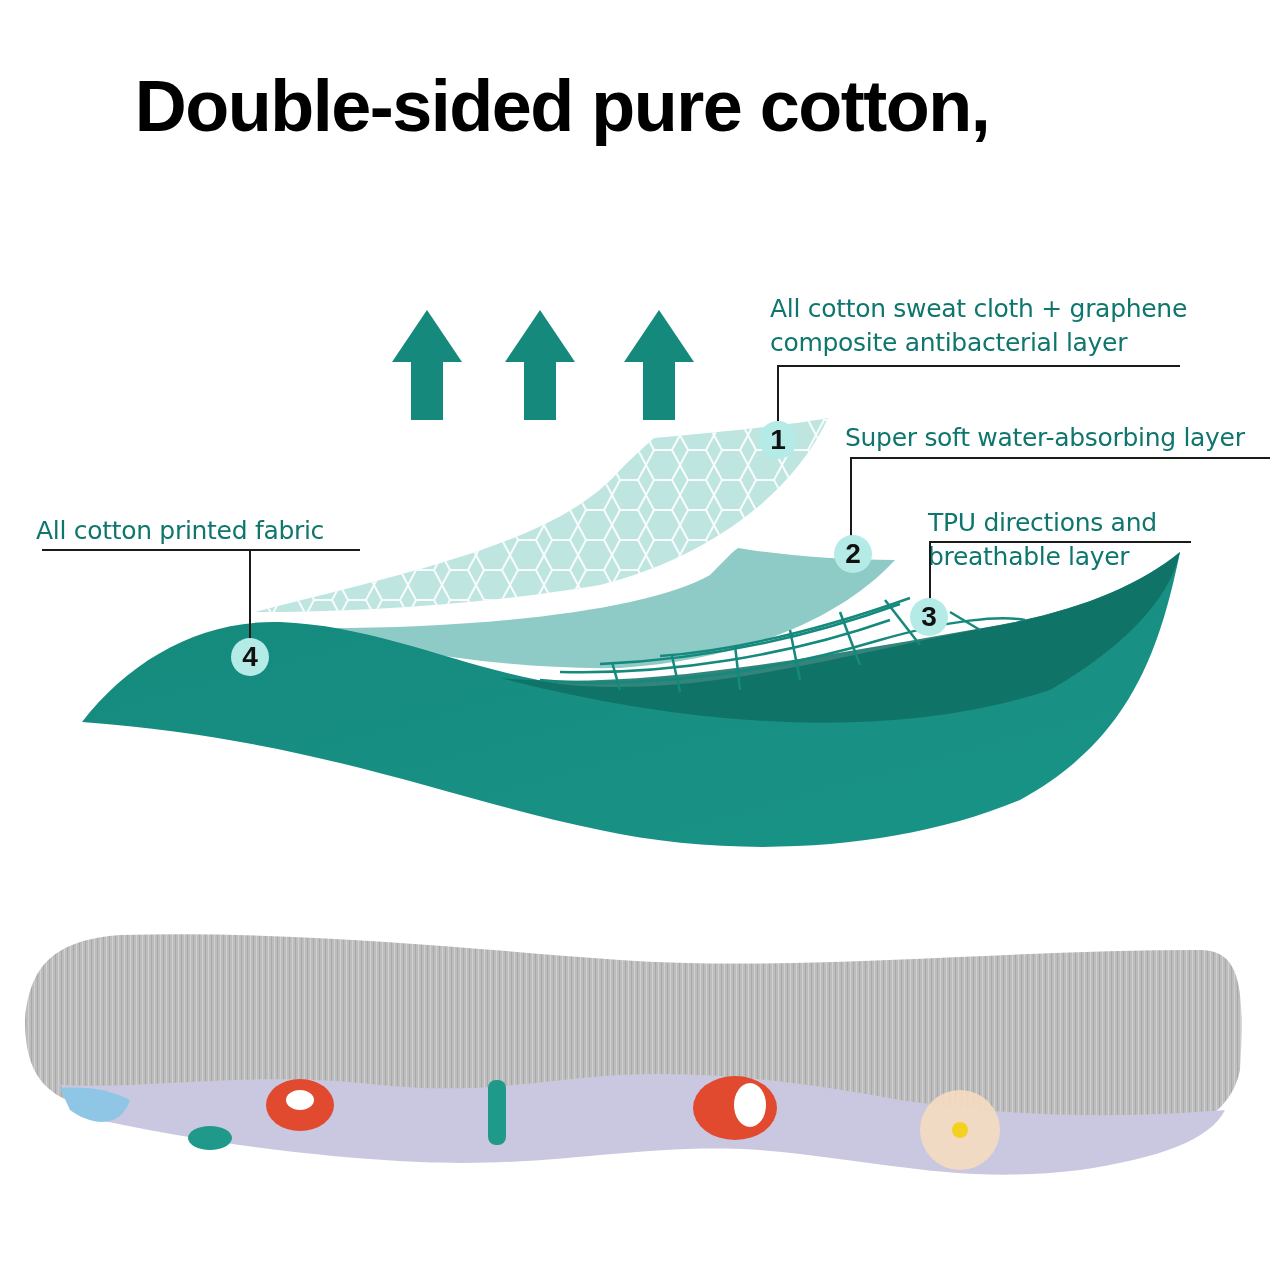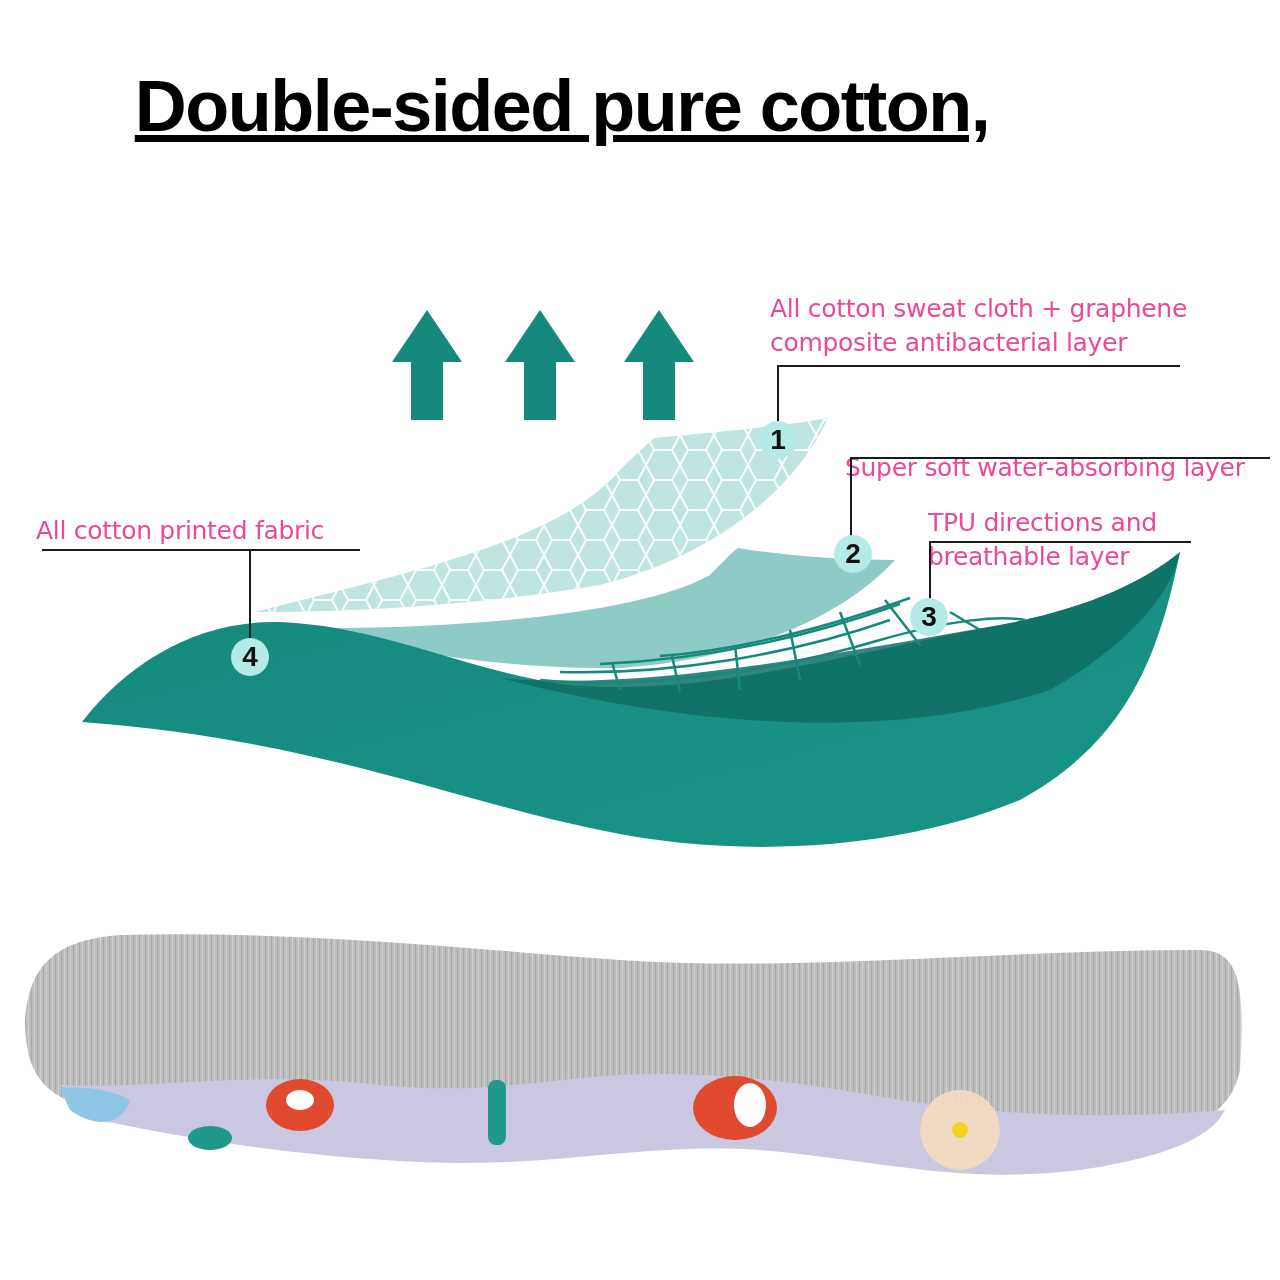--- a/index.html
+++ b/index.html
@@ -3,25 +3,25 @@
 <meta charset="utf-8">
 <style>
   html, body { margin: 0; padding: 0; }
   body {
     width: 1280px; height: 1280px; background: #ffffff; position: relative; overflow: hidden;
     font-family: "Liberation Sans", sans-serif;
   }
   .headline {
     position: absolute; left: 0; top: 68px; width: 1124px; text-align: center;
     font-family: "Liberation Sans", sans-serif; font-weight: bold; color: #000;
-    font-size: 72px; line-height: 76px; letter-spacing: -1.5px; text-decoration: underline;
+    font-size: 72px; line-height: 76px; letter-spacing: -1.5px;
   }
   .headline div { display: block; }
   .label {
-    position: absolute; font-family: "DejaVu Sans", sans-serif; color: #ec4899;
+    position: absolute; font-family: "DejaVu Sans", sans-serif; color: #0f766e;
     font-size: 25px; line-height: 34px; letter-spacing: -0.3px; white-space: nowrap;
   }
   .line { position: absolute; background: #1a1a1a; }
   .badge {
     position: absolute; width: 38px; height: 38px; border-radius: 50%;
     background: #b4ebe6; color: #111; font-weight: bold; font-size: 28px;
     display: flex; align-items: center; justify-content: center;
     font-family: "Liberation Sans", sans-serif;
   }
   svg.art { position: absolute; left: 0; top: 0; }
@@ -100,21 +100,21 @@
 </svg>
 
 <div class="label" style="left:770px; top:292px;">
   <div>All cotton sweat cloth + graphene</div>
   <div>composite antibacterial layer</div>
 </div>
 <div class="line" style="left:777px; top:365px; width:403px; height:2px;"></div>
 <div class="line" style="left:777px; top:365px; width:2px; height:58px;"></div>
 <div class="badge" style="left:759px; top:421px;">1</div>
 
-<div class="label" style="left:845px; top:421px;margin-top:30px;">
+<div class="label" style="left:845px; top:421px;">
   <div>Super soft water-absorbing layer</div>
 </div>
 <div class="line" style="left:850px; top:457px; width:420px; height:2px;"></div>
 <div class="line" style="left:850px; top:457px; width:2px; height:80px;"></div>
 <div class="badge" style="left:834px; top:535px;">2</div>
 
 <div class="label" style="left:928px; top:506px;">
   <div>TPU directions and</div>
   <div style="">breathable layer</div>
 </div>

